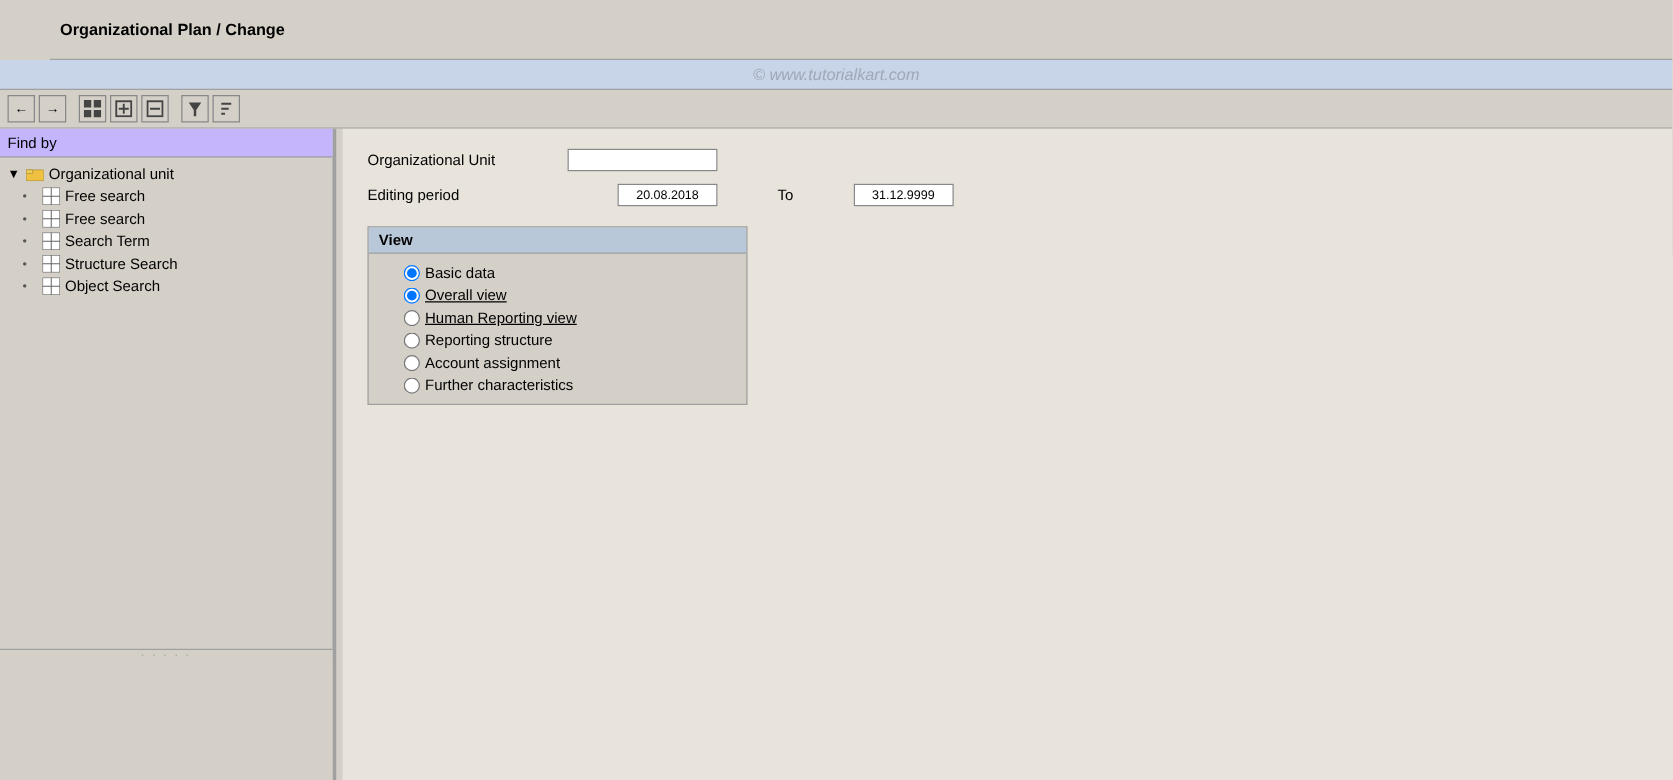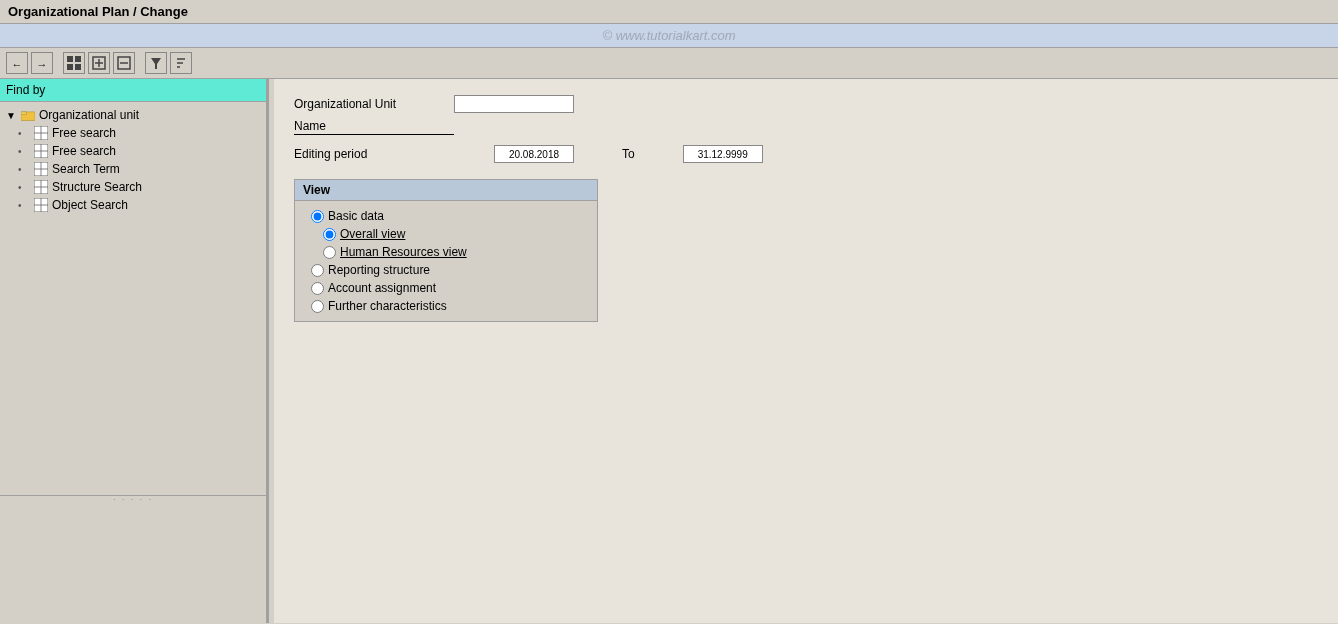--- a/index.html
+++ b/index.html
@@ -6,24 +6,25 @@
     body {
       font-family: Arial, sans-serif;
       font-size: 12px;
       background: #d4d0c8;
       color: #000;
     }
 
     
     .title-bar {
       background: #d4d0c8;
-      padding: 4px 8px;
+      padding: 16px 8px;
       font-weight: bold;
       font-size: 13px;
       border-bottom: 1px solid #a0a0a0;
+      margin-left: 40px;
     }
 
     
     .watermark-bar {
       background: #c8d4e8;
       text-align: center;
       padding: 4px;
       color: #a0a8b8;
       font-size: 13px;
       font-style: italic;
@@ -62,21 +63,21 @@
     
     .left-panel {
       width: 268px;
       background: #d4d0c8;
       border-right: 2px solid #a0a0a0;
       display: flex;
       flex-direction: column;
     }
 
     .find-by-label {
-      background: #5eead4;
+      background: #c4b5fd;
       padding: 4px 6px;
       font-size: 12px;
       border-bottom: 1px solid #a0a0a0;
     }
 
     .tree-area {
       flex: 1;
       padding: 4px;
       overflow-y: auto;
     }
@@ -243,21 +244,21 @@
     }
     .radio-option input[type="radio"] {
       margin: 0;
       cursor: pointer;
     }
 
     .radio-sub {
       margin-left: 18px;
     }
 
-    .indent-1 { margin-left: 4px; }
+    .indent-1 { margin-left: 16px; }
     .indent-2 { margin-left: 16px; text-decoration: underline; }
   </style>
 </head>
 <body>
 
 <div class="title-bar">
   <span>Organizational Plan / Change</span>
 </div>
 
 <div class="watermark-bar">
@@ -390,23 +391,20 @@
 
   <div class="resizer-vertical"></div>
 
   <div class="content-panel">
 
     <div class="form-row">
       <span class="form-label">Organizational Unit</span>
       <input class="form-input form-input-wide" type="text" value="" style="">
     </div>
 
-    <div class="name-row">
-      <span class="name-label">Name</span>
-    </div>
 
     <div class="editing-period-row">
       <span class="editing-period-label">Editing period</span>
       <input class="date-input" type="text" value="20.08.2018" style="">
       <span class="to-label">To</span>
       <input class="date-input" type="text" value="31.12.9999" style="">
     </div>
 
     <div class="view-group">
       <div class="view-group-title">View</div>
@@ -418,21 +416,21 @@
             <span>Basic data</span>
           </div>
 
           <div class="radio-option indent-2 radio-sub">
             <input type="radio" name="view-sub" value="overall" checked="" style="">
             <span>Overall view</span>
           </div>
 
           <div class="radio-option indent-2 radio-sub">
             <input type="radio" name="view-sub" value="hr" style="">
-            <span>Human Resources view</span>
+            <span>Human Reporting view</span>
           </div>
 
           <div class="radio-option indent-1">
             <input type="radio" name="view" value="reporting" style="">
             <span>Reporting structure</span>
           </div>
 
           <div class="radio-option indent-1">
             <input type="radio" name="view" value="account" style="">
             <span>Account assignment</span>

